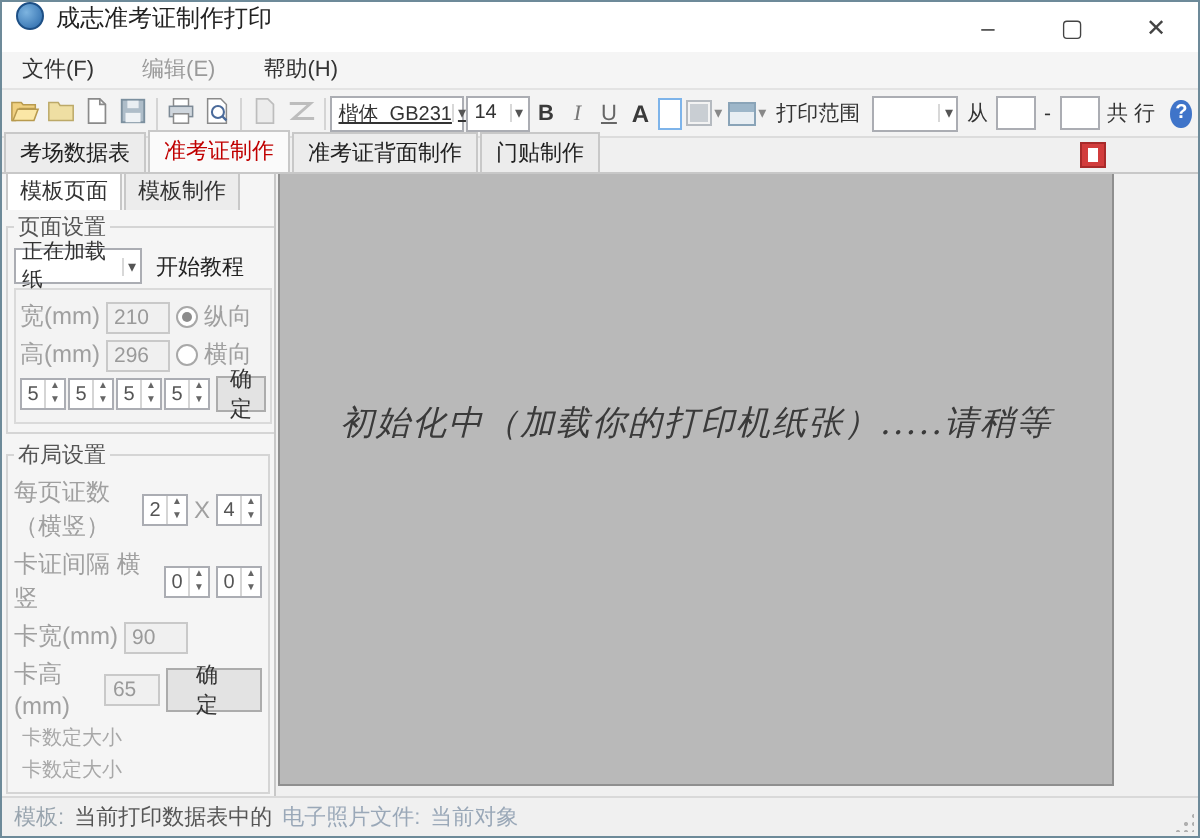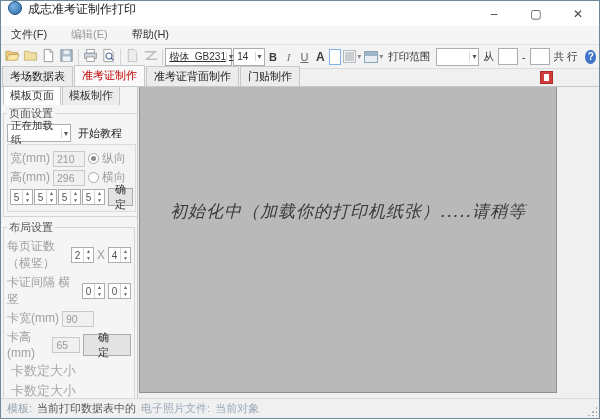--- a/index.html
+++ b/index.html
@@ -75,21 +75,21 @@
   .radio { width:11px; height:11px; border:1px solid #a8a8a8; border-radius:50%; background:#fff; display:inline-block; position:relative; flex:0 0 auto; }
   .radio.sel::after { content:""; position:absolute; left:2px; top:2px; width:5px; height:5px; border-radius:50%; background:#8c8c8c; }
 
   .spin { display:inline-flex; height:16px; border:1px solid #abadb3; background:#fff; align-items:stretch; }
   .spin .v { width:11px; font-size:10px; color:#555; display:flex; align-items:center; justify-content:center; }
   .spin .ud { width:10px; display:flex; flex-direction:column; border-left:1px solid #d5d5d5; }
   .spin .ud span { flex:1; font-size:5px; line-height:7px; color:#666; text-align:center; }
 
   .okbtn { height:18px; padding:0 6px; background:#e3e3e3; border:1px solid #acacac; font-size:11px; color:#333; display:inline-flex; align-items:center; }
   .okbtn.big { height:22px; padding:0 14px; margin-left:auto; }
-  .note { color:#a8a8a8; font-size:13px; margin:2px 0 0 4px; }
+  .note { color:#a8a8a8; font-size:10px; margin:2px 0 0 4px; }
   .cbrow { display:flex; align-items:center; gap:4px; margin:6px 0 0 2px; }
   .cbox { width:12px; height:12px; border:1px solid #8a8a8a; background:#fff; flex:0 0 auto; }
 
   
   .canvaswrap { flex:1 1 auto; background:#f0f0f0; padding:0 42px 5px 1px; min-width:0; display:flex; }
   .canvas { flex:1; background:#b9b9b9; border:1px solid #8f8f8f; border-top:none; display:flex; align-items:center; justify-content:center; }
   .canvas .msg { font-family:"DejaVu Serif", serif; font-style:italic; font-size:17px; color:#3a3a3a; letter-spacing:1px; transform:translateY(-28px); }
 
   
   .statusbar { height:20px; flex:0 0 auto; background:#f0f0f0; border-top:1px solid #d9d9d9; display:flex; align-items:center; padding:0 6px; gap:5px; position:relative; }

